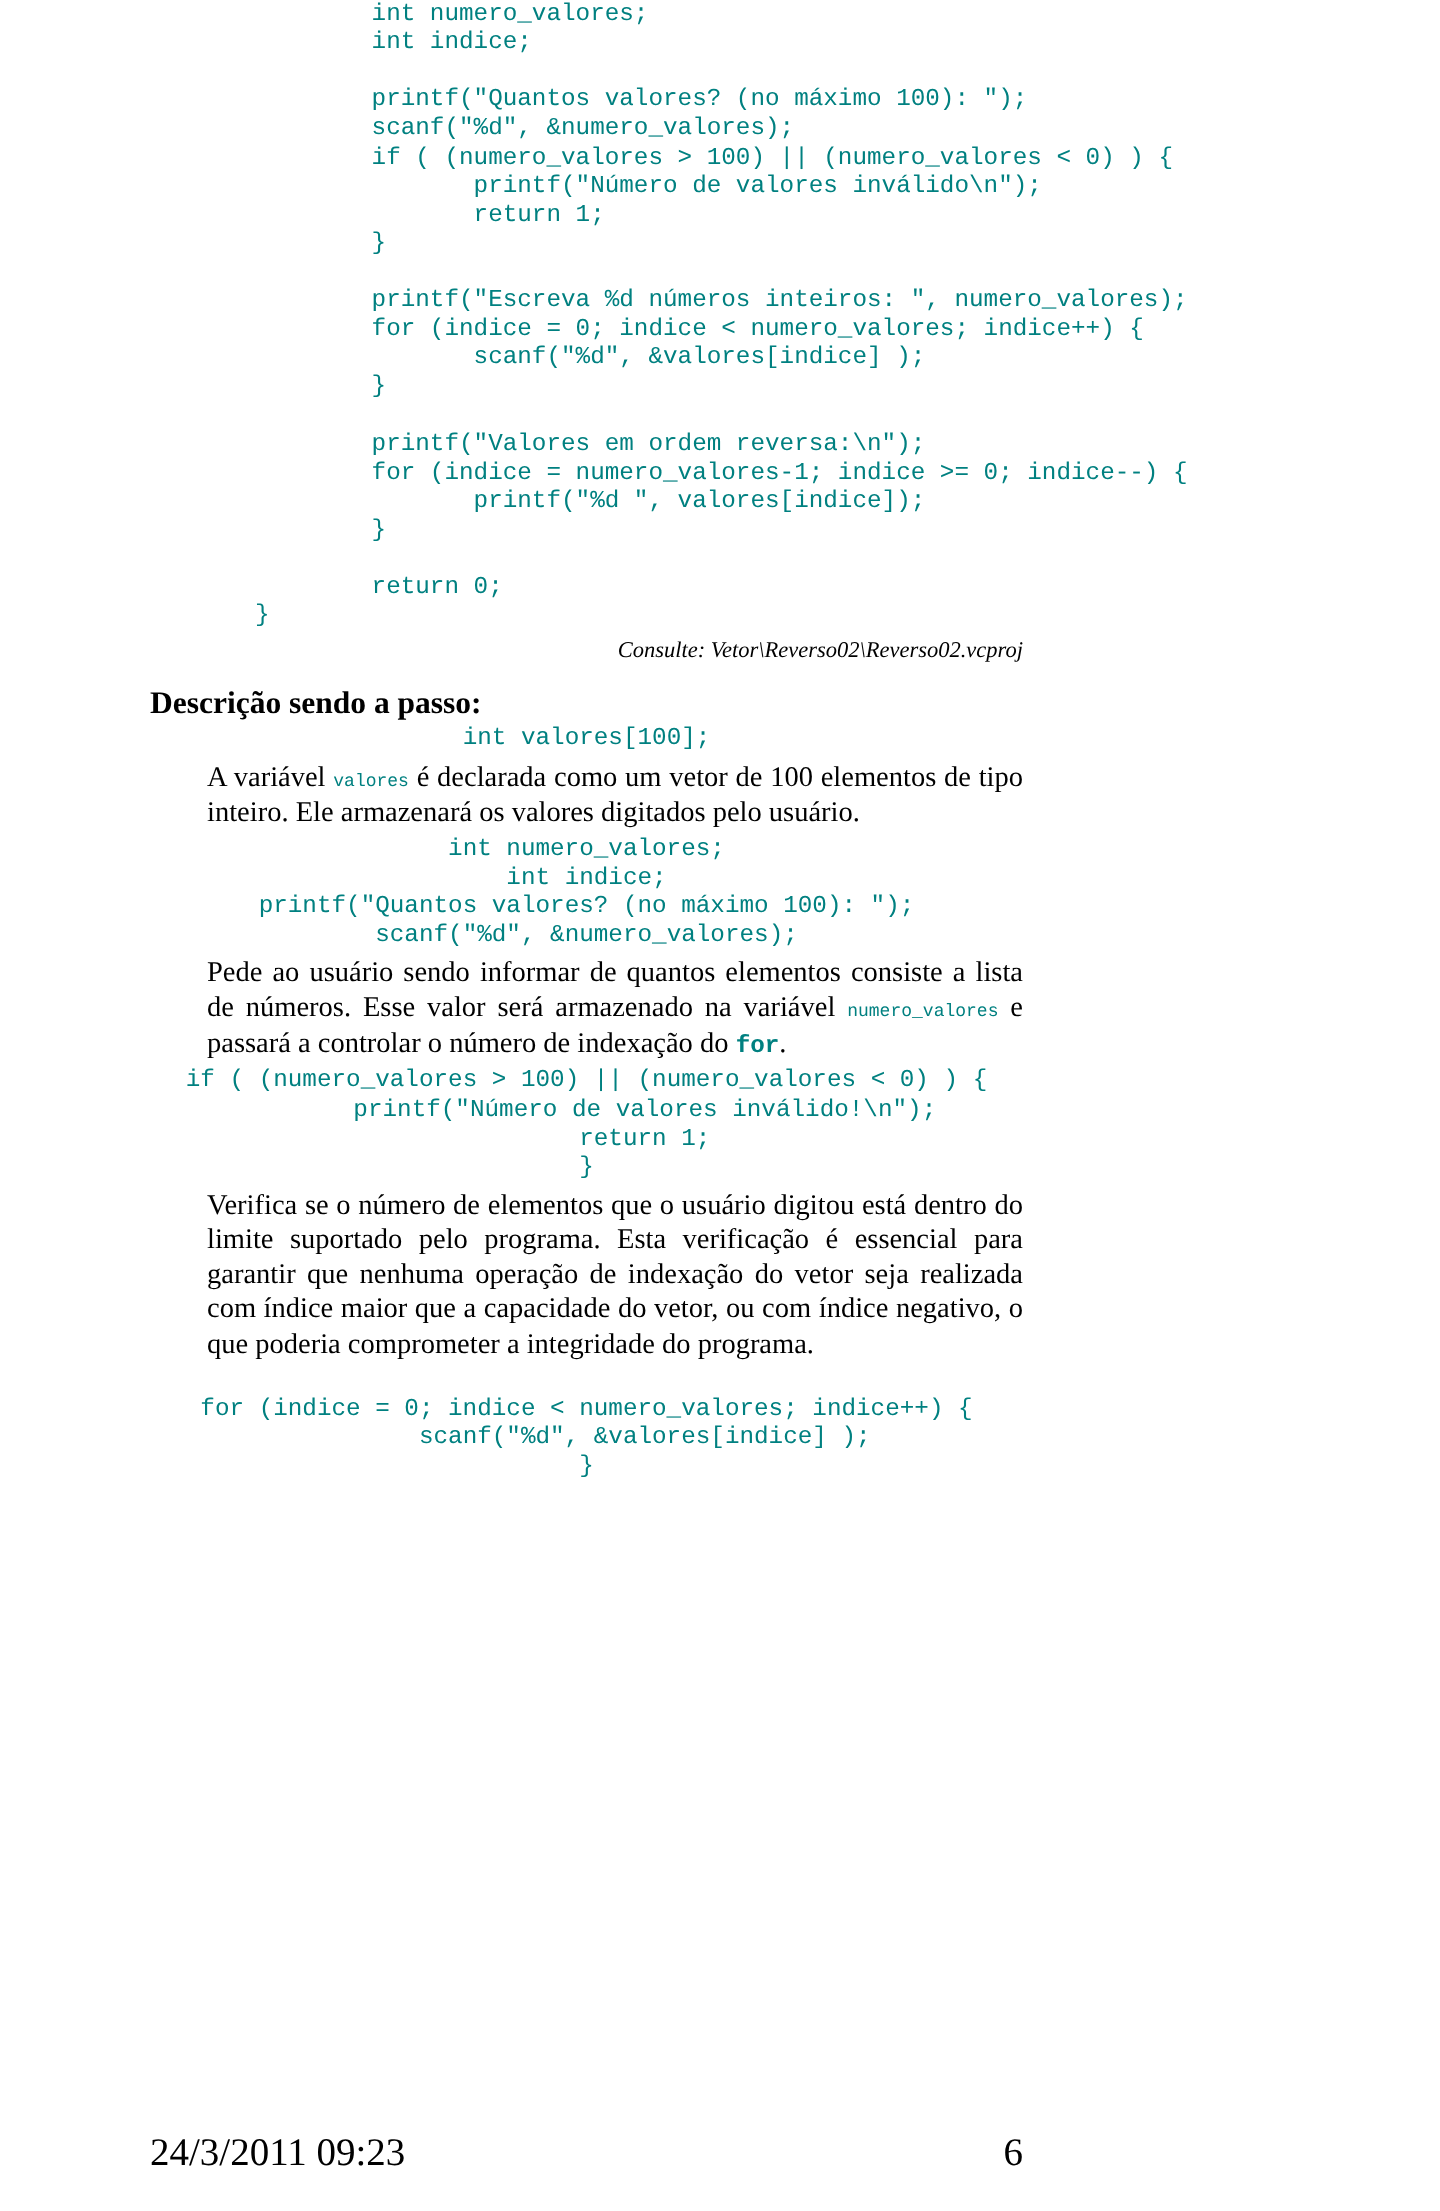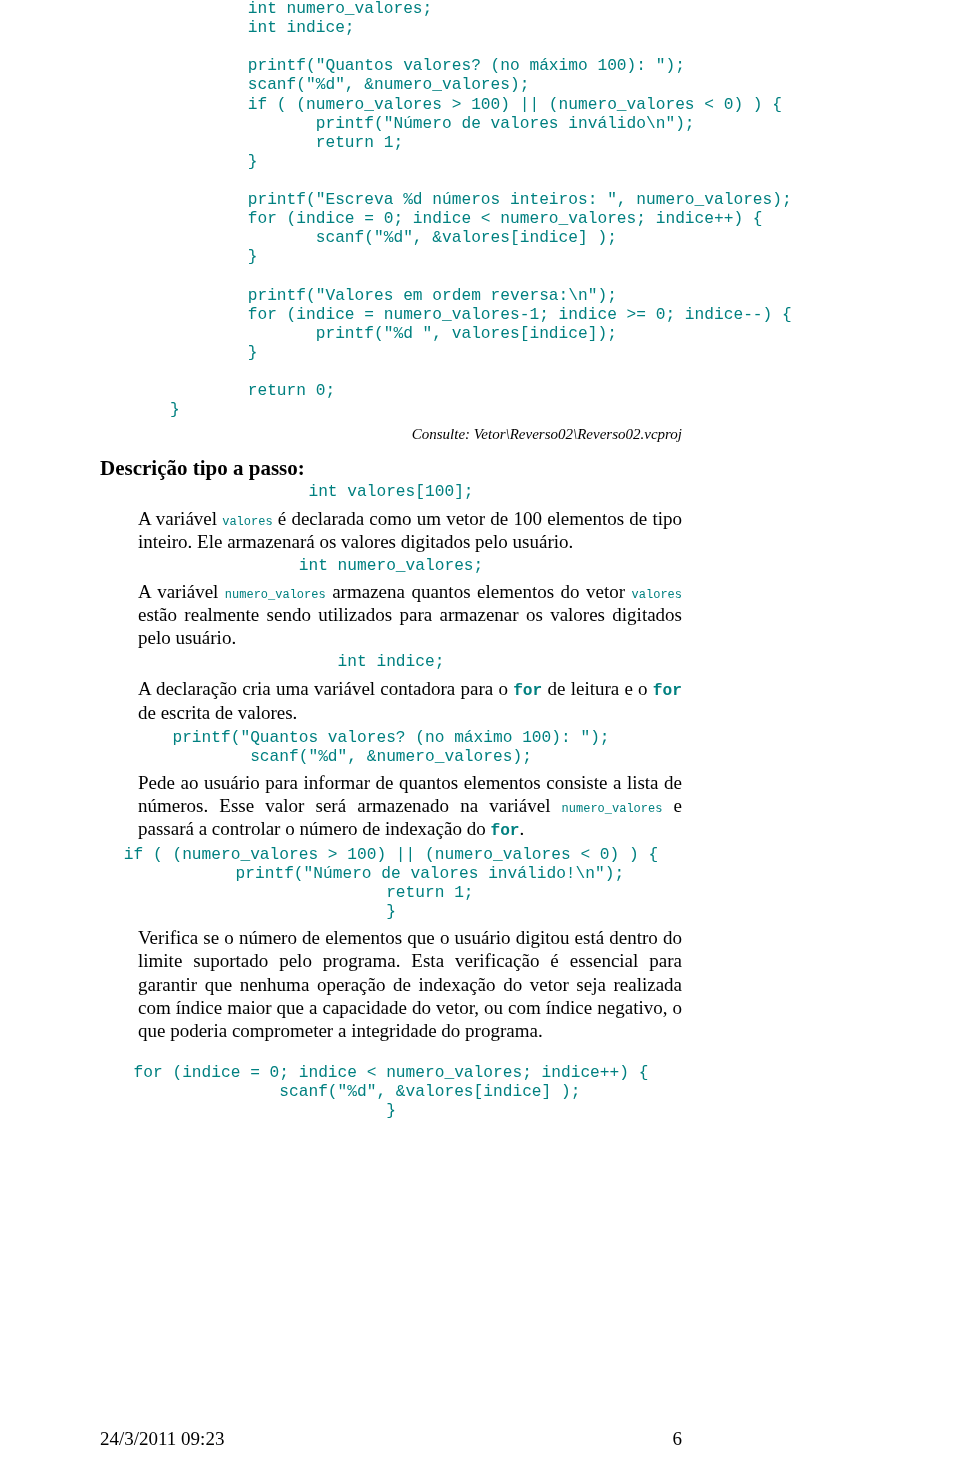--- a/index.html
+++ b/index.html
@@ -68,21 +68,21 @@
     font-weight: bold;
   }
   .footer {
     position: absolute;
     bottom: 24px;
     left: 100px;
     right: 90px;
     display: flex;
     justify-content: space-between;
     font-family: "Times New Roman", Times, serif;
-    font-size: 19px;
+    font-size: 26px;
     color: #000;
   }
 </style>
 </head>
 <body>
 
 <div class="page">
 
   <div class="code indent1">        int numero_valores;
         int indice;
@@ -102,41 +102,35 @@
         printf("Valores em ordem reversa:\n");
         for (indice = numero_valores-1; indice &gt;= 0; indice--) {
                printf("%d ", valores[indice]);
         }
 
         return 0;
 }</div>
 
   <div class="consult">Consulte: Vetor\Reverso02\Reverso02.vcproj</div>
 
-  <div class="heading">Descrição tipo a passo:</div>
+  <div class="heading">Descrição sendo a passo:</div>
 
   <div class="codeline">int valores[100];</div>
   <div class="para">
     <span>A variável </span><span class="inline-code">valores</span><span> é declarada como um vetor de 100 elementos de tipo inteiro. Ele armazenará os valores digitados pelo usuário.</span>
   </div>
 
   <div class="codeline">int numero_valores;</div>
-  <div class="para">
-    <span>A variável </span><span class="inline-code">numero_valores</span><span> armazena quantos elementos do vetor </span><span class="inline-code">valores</span><span> estão realmente sendo utilizados para armazenar os valores digitados pelo usuário.</span>
-  </div>
 
   <div class="codeline">int indice;</div>
-  <div class="para">
-    <span>A declaração cria uma variável contadora para o </span><span class="bold-code">for</span><span> de leitura e o </span><span class="bold-code">for</span><span> de escrita de valores.</span>
-  </div>
 
   <div class="codeline">printf("Quantos valores? (no máximo 100): ");
 scanf("%d", &amp;numero_valores);</div>
   <div class="para">
-    <span>Pede ao usuário para informar de quantos elementos consiste a lista de números. Esse valor será armazenado na variável </span><span class="inline-code">numero_valores</span><span> e passará a controlar o número de indexação do </span><span class="bold-code">for</span><span>.</span>
+    <span>Pede ao usuário sendo informar de quantos elementos consiste a lista de números. Esse valor será armazenado na variável </span><span class="inline-code">numero_valores</span><span> e passará a controlar o número de indexação do </span><span class="bold-code">for</span><span>.</span>
   </div>
 
   <div class="codeline">if ( (numero_valores &gt; 100) || (numero_valores &lt; 0) ) {
         printf("Número de valores inválido!\n");
         return 1;
 }</div>
   <div class="para">Verifica se o número de elementos que o usuário digitou está dentro do limite suportado pelo programa. Esta verificação é essencial para garantir que nenhuma operação de indexação do vetor seja realizada com índice maior que a capacidade do vetor, ou com índice negativo, o que poderia comprometer a integridade do programa.</div>
 
   <div style="height:18px"></div>
 

